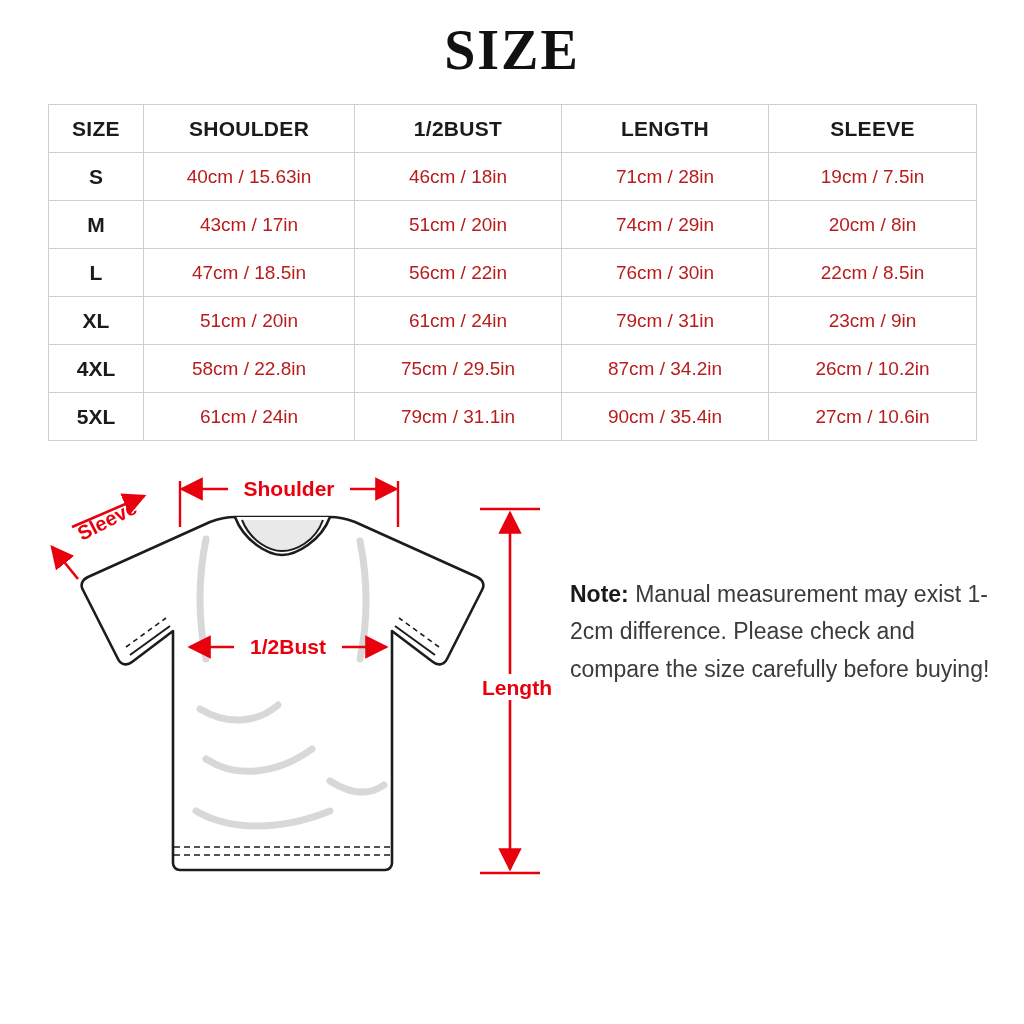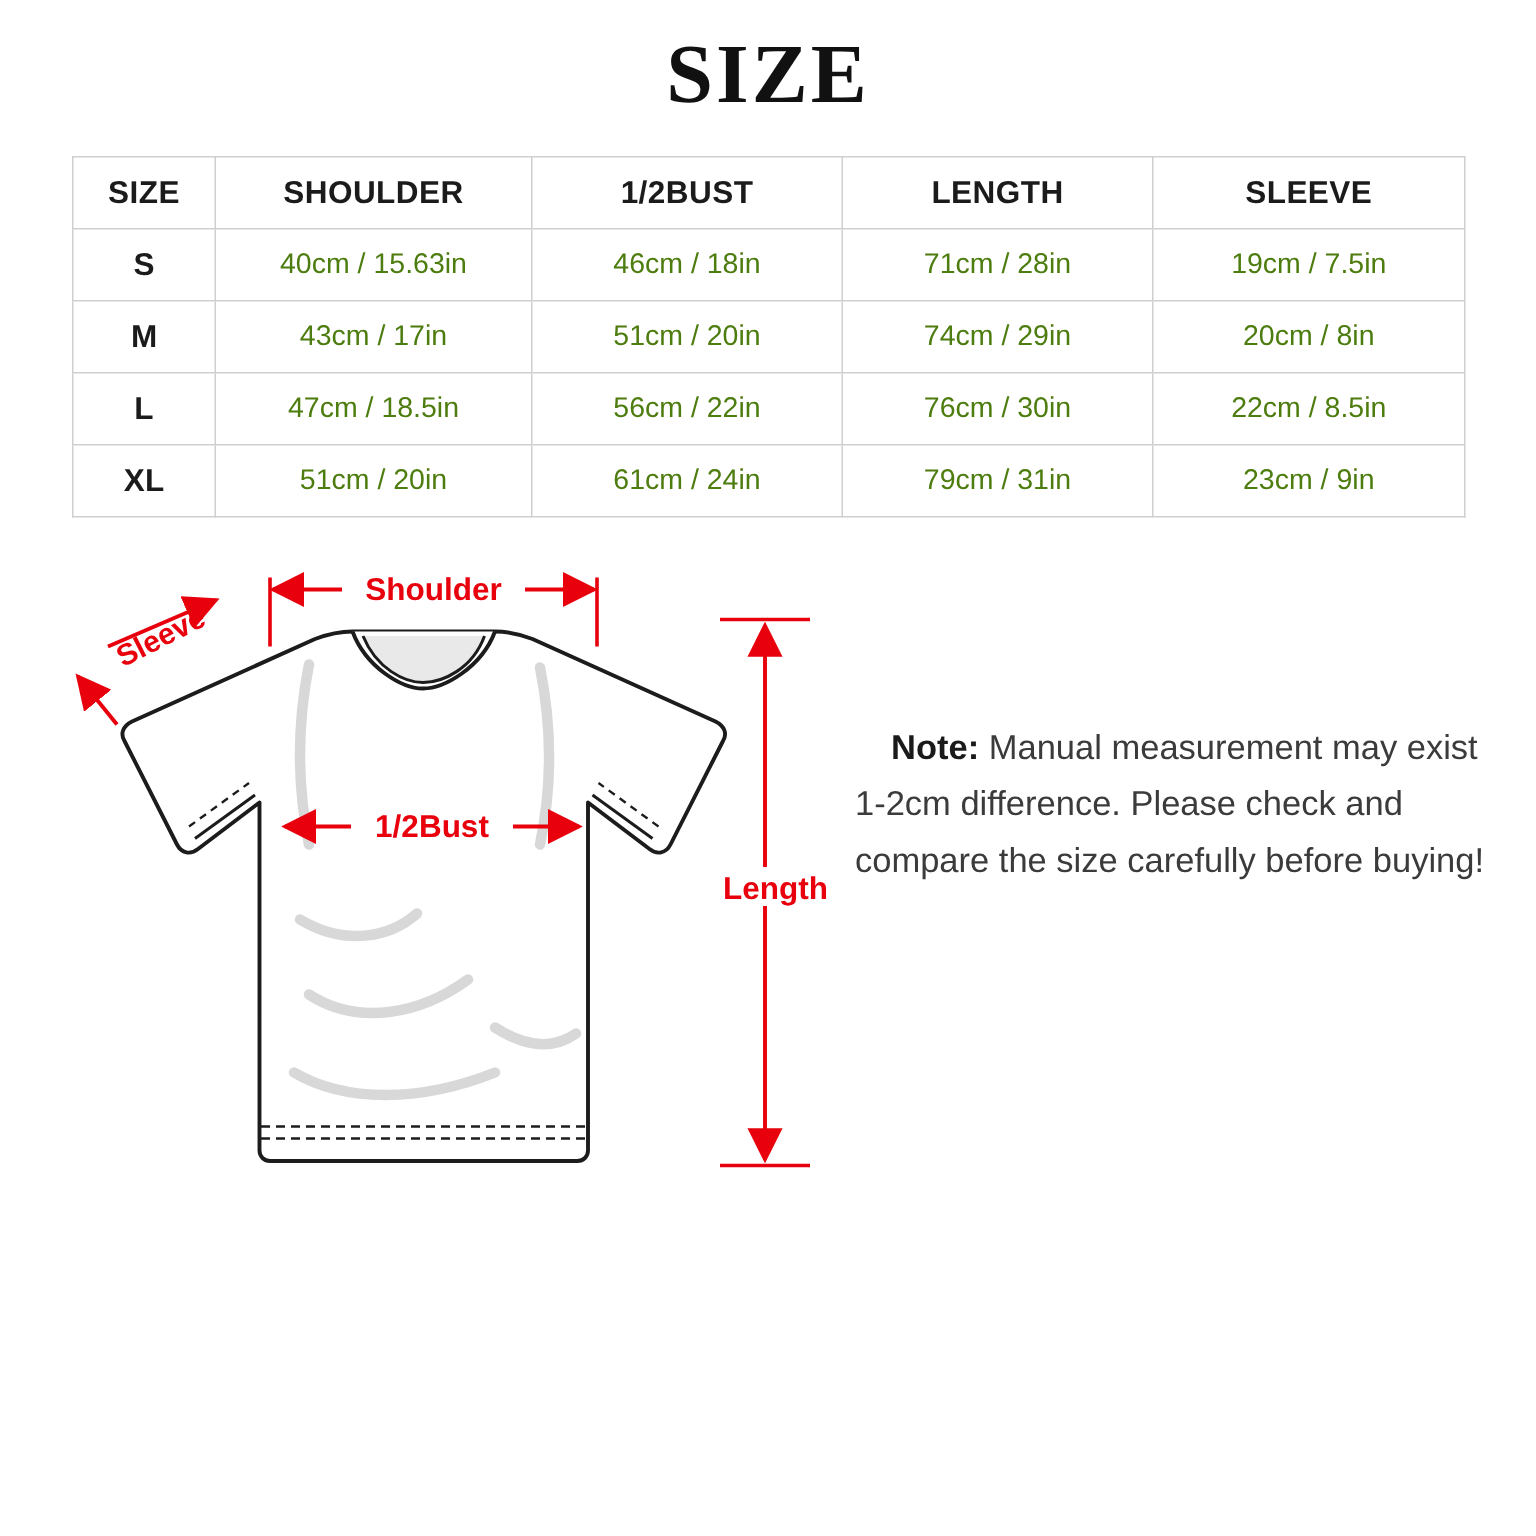--- a/index.html
+++ b/index.html
@@ -52,21 +52,21 @@
     letter-spacing: 0.3px;
   }
   table.size-table td.size-cell {
     font-size: 21px;
     font-weight: 700;
     color: #1b1b1b;
   }
   table.size-table td.val {
     font-size: 19px;
     font-weight: 400;
-    color: #4d7c0f;
+    color: #b91c1c;
   }
   col.c-size   { width: 95px; }
   col.c-sh     { width: 211px; }
   col.c-bust   { width: 207px; }
   col.c-len    { width: 207px; }
   col.c-sleeve { width: 208px; }
 
   
   .lower {
     position: relative;
@@ -86,21 +86,20 @@
     left: 570px;
     top: 117px;
     width: 420px;
     font-size: 23px;
     line-height: 1.62;
     color: #3b3b3b;
   }
   .note b {
     color: #1a1a1a;
     font-weight: 700;
-    margin-left: 24px;
   }
   .red { fill: #e8000d; }
   .red-stroke { stroke: #e8000d; fill: none; }
 </style>
 </head>
 <body>
 
 <div class="title">SIZE</div>
 
 <div class="table-wrap">
@@ -142,20 +141,34 @@
         <td class="val">56cm / 22in</td>
         <td class="val">76cm / 30in</td>
         <td class="val">22cm / 8.5in</td>
       </tr>
       <tr>
         <td class="size-cell">XL</td>
         <td class="val">51cm / 20in</td>
         <td class="val">61cm / 24in</td>
         <td class="val">79cm / 31in</td>
         <td class="val">23cm / 9in</td>
+      </tr>
+      <tr>
+        <td class="size-cell">4XL</td>
+        <td class="val">58cm / 22.8in</td>
+        <td class="val">75cm / 29.5in</td>
+        <td class="val">87cm / 34.2in</td>
+        <td class="val">26cm / 10.2in</td>
+      </tr>
+      <tr>
+        <td class="size-cell">5XL</td>
+        <td class="val">61cm / 24in</td>
+        <td class="val">79cm / 31.1in</td>
+        <td class="val">90cm / 35.4in</td>
+        <td class="val">27cm / 10.6in</td>
       </tr>
     </tbody>
   </table>
 </div>
 
 <div class="lower">
 
   <svg class="shirt-svg" viewBox="0 0 530 470">
     <defs>
       <marker id="arrR" markerWidth="9" markerHeight="9" refX="8" refY="4.5" orient="auto">

